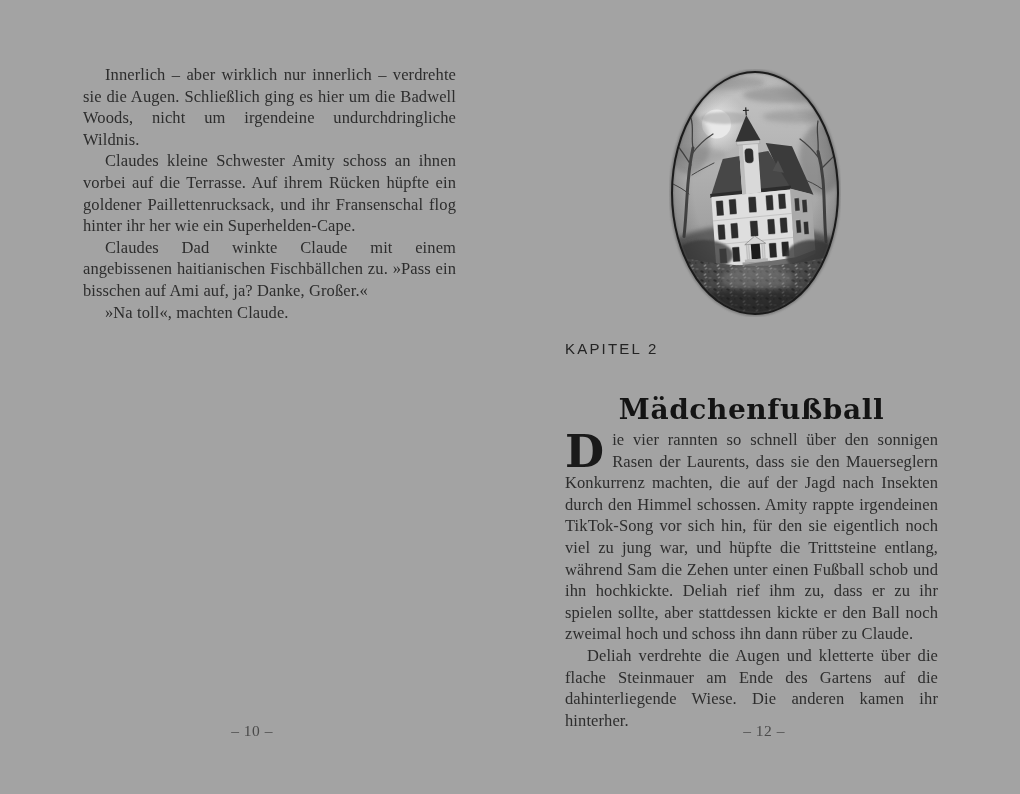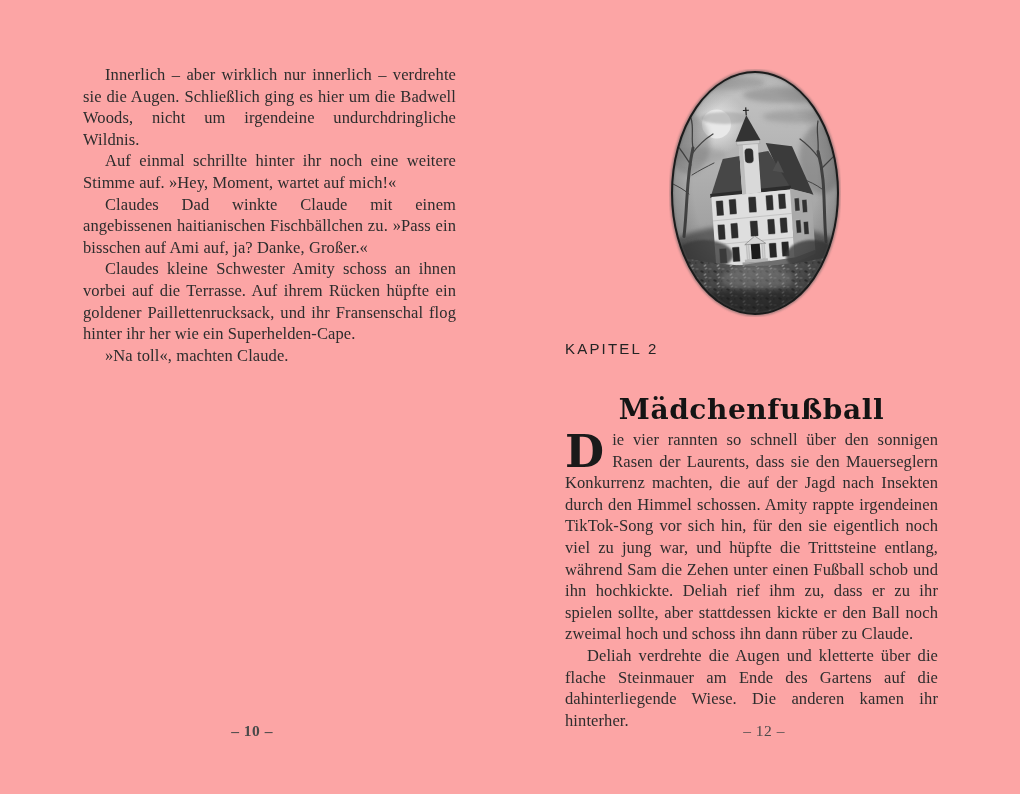--- a/index.html
+++ b/index.html
@@ -1,18 +1,18 @@
 <!DOCTYPE html>
 <html><head>
 <meta charset="utf-8">
 <style>
   * { margin:0; padding:0; box-sizing:border-box; }
   html,body { background:#ffffff; }
   #spread {
-    position:relative; width:1020px; height:794px; background:#fca5a5;
+    position:relative; width:1020px; height:794px; background:#a3a3a3;
     font-family:"Liberation Serif", serif; overflow:hidden;
   }
   
   .textcol { position:absolute; color:#2d2d2d; font-size:16.5px; line-height:21.6px;
              text-align:justify; letter-spacing:0.1px; }
   .textcol p { margin:0; }
   .textcol p.indent { text-indent:22px; }
   #left-text  { left:83px;  top:64px;  width:373px; }
   #right-text { left:565px; top:429px; width:373px; }
   
@@ -31,33 +31,32 @@
     font-family:"DejaVu Serif", serif; font-weight:700; font-size:28px;
     letter-spacing:0.6px; color:#141414;margin-top:32px;
   }
   
   #illustration-figure { position:absolute; left:669px; top:69px; width:172px; height:248px; }
   
   .folio {
     position:absolute; top:722px; width:120px; text-align:center;
     font-size:15.5px; color:#4a4a4a; letter-spacing:0.5px;
   }
-  #folio-left  { left:192px;font-weight:bold; }
+  #folio-left  { left:192px; }
   #folio-right { left:704px; }
 </style>
 </head>
 <body>
 
 <div id="spread">
 
   <div class="textcol" id="left-text">
     <p class="indent">Innerlich – aber wirklich nur innerlich – verdrehte sie die Augen. Schließlich ging es hier um die Badwell Woods, nicht um irgendeine undurchdringliche Wildnis.</p>
-    <p class="indent">Auf einmal schrillte hinter ihr noch eine weitere Stimme auf. »Hey, Moment, wartet auf mich!«</p>
+    <p class="indent">Claudes kleine Schwester Amity schoss an ihnen vorbei auf die Terrasse. Auf ihrem Rücken hüpfte ein goldener Paillettenrucksack, und ihr Fransenschal flog hinter ihr her wie ein Superhelden-Cape.</p>
     <p class="indent">Claudes Dad winkte Claude mit einem angebissenen haitianischen Fischbällchen zu. »Pass ein bisschen auf Ami auf, ja? Danke, Großer.«</p>
-    <p class="indent">Claudes kleine Schwester Amity schoss an ihnen vorbei auf die Terrasse. Auf ihrem Rücken hüpfte ein goldener Paillettenrucksack, und ihr Fransenschal flog hinter ihr her wie ein Superhelden-Cape.</p>
     <p class="indent">»Na toll«, machten Claude.</p>
   </div>
 
   <figure id="illustration-figure">
     <svg width="172" height="248" viewBox="0 0 344 496">
       <defs>
         <clipPath id="ovalClip">
             <ellipse cx="172" cy="248" rx="166" ry="242"></ellipse>
           </clipPath>
         <linearGradient id="sky" x1="0" y1="0" x2="0" y2="1">

